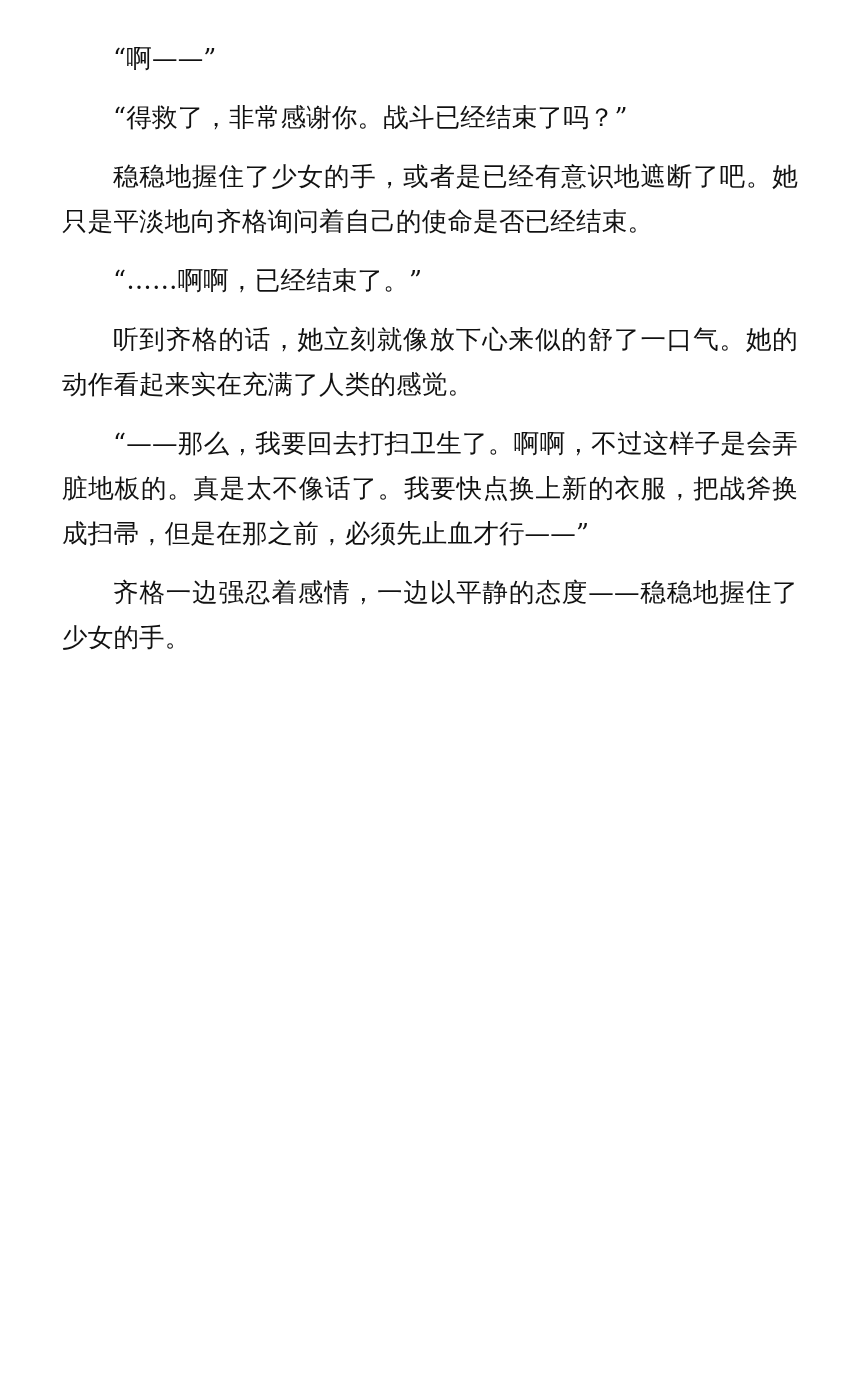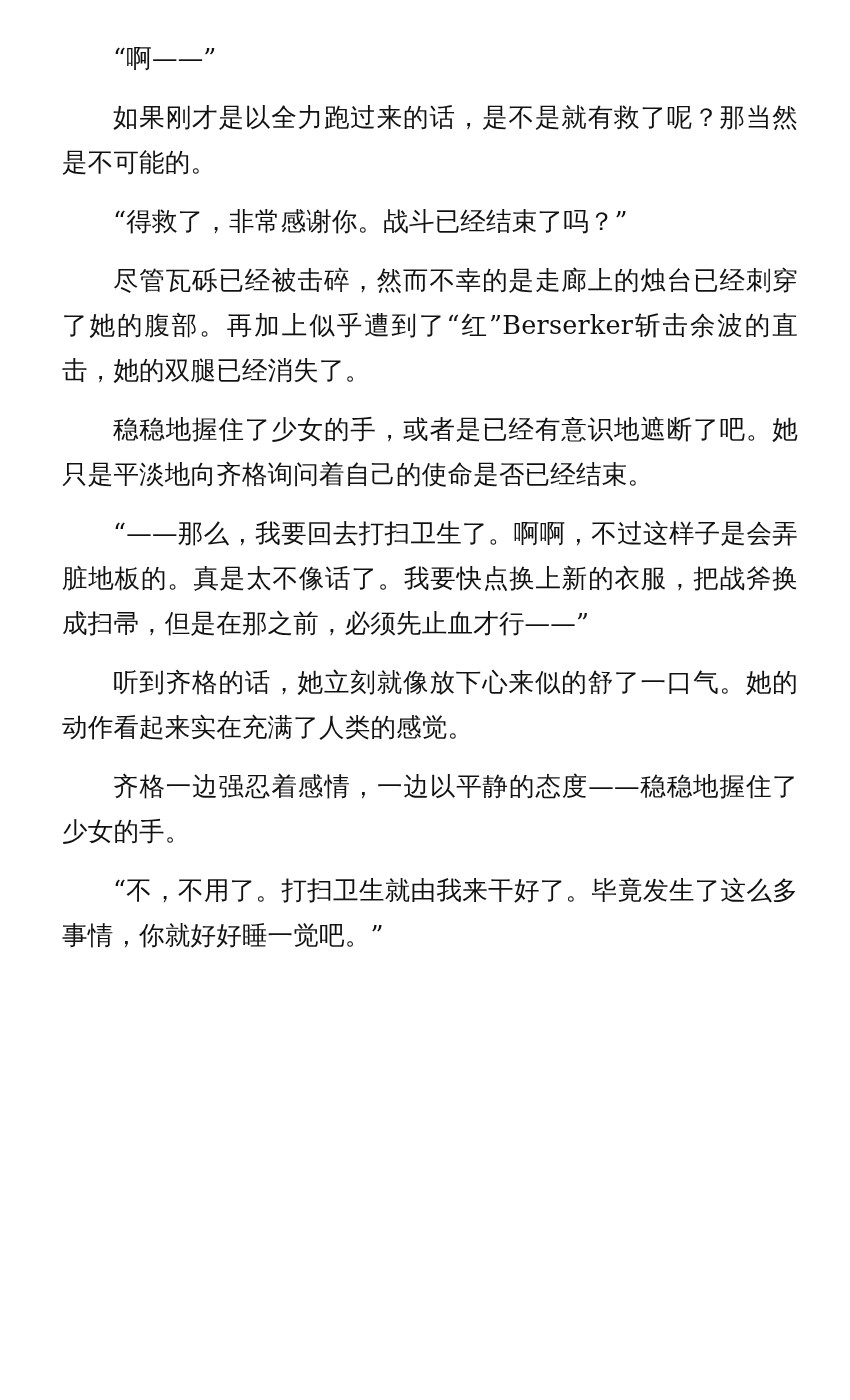--- a/index.html
+++ b/index.html
@@ -33,23 +33,21 @@
     text-indent: 2em;
     word-break: break-all;
   }
 </style>
 </head>
 <body>
 
 <div class="page">
   <div class="body-text">
     <p class="para">“啊——”</p>
-    <p class="para">如果刚才是以全力跑过来的话，是不是就有救了呢？那当然是不可能的。</p>
     <p class="para">“得救了，非常感谢你。战斗已经结束了吗？”</p>
-    <p class="para">尽管瓦砾已经被击碎，然而不幸的是走廊上的烛台已经刺穿了她的腹部。再加上似乎遭到了“红”Berserker斩击余波的直击，她的双腿已经消失了。</p>
     <p class="para">稳稳地握住了少女的手，或者是已经有意识地遮断了吧。她只是平淡地向齐格询问着自己的使命是否已经结束。</p>
+    <p class="para">“……啊啊，已经结束了。”</p>
+    <p class="para">听到齐格的话，她立刻就像放下心来似的舒了一口气。她的动作看起来实在充满了人类的感觉。</p>
     <p class="para">“——那么，我要回去打扫卫生了。啊啊，不过这样子是会弄脏地板的。真是太不像话了。我要快点换上新的衣服，把战斧换成扫帚，但是在那之前，必须先止血才行——”</p>
-    <p class="para">听到齐格的话，她立刻就像放下心来似的舒了一口气。她的动作看起来实在充满了人类的感觉。</p>
     <p class="para">齐格一边强忍着感情，一边以平静的态度——稳稳地握住了少女的手。</p>
-    <p class="para">“不，不用了。打扫卫生就由我来干好了。毕竟发生了这么多事情，你就好好睡一觉吧。”</p>
 
   </div>
 </div>
 
 </body></html>

